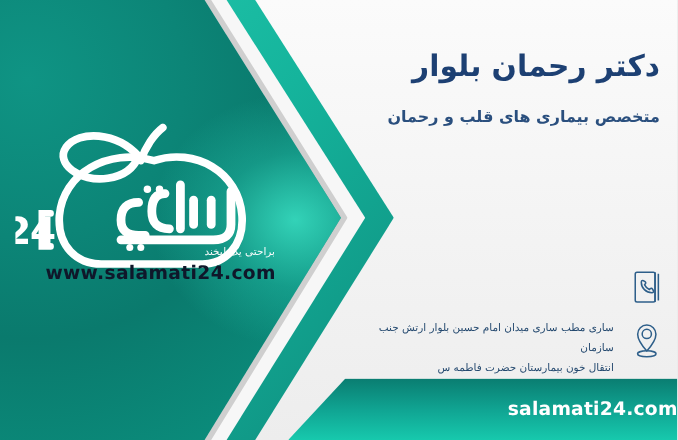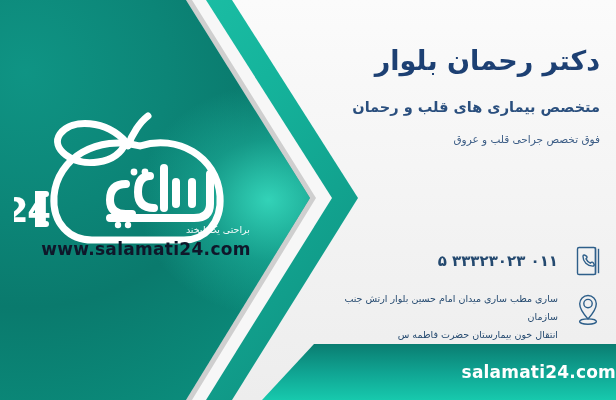--- a/index.html
+++ b/index.html
@@ -189,38 +189,36 @@
     <span class="logo-tagline">براحتی یک لبخند</span>
     <span class="logo-url">www.salamati24.com</span>
   </div>
 
   <div class="content">
 
     <div class="doctor-name">دکتر رحمان  بلوار</div>
 
     <div class="specialty">متخصص بیماری های قلب و رحمان</div>
 
-    <div class="subspecialty">فوق تخصص جراحی قلب و عروق</div>
 
     <div class="contact">
 
       <div class="row row-phone">
         <span class="icon">
           <svg viewBox="0 0 28 34" aria-hidden="true">
             <g fill="none" stroke="#2e5f8a" stroke-width="1.4">
               <rect x="3.5" y="3.5" width="18" height="27" rx="1.6"></rect>
               <line x1="21.5" y1="3.5" x2="21.5" y2="30.5"></line>
               <line x1="24.5" y1="4.8" x2="24.5" y2="29.2"></line>
               <path d="M9 12.5 c0-1.2 1-1.9 1.8-1.4 l1.6 1 c.7.5.8 1.3.3 1.9
                        l-.7.9 c1 2 2.4 3.4 4.3 4.3 l.9-.8 c.6-.5 1.4-.4 1.9.3
                        l1 1.6 c.5.8-.2 1.8-1.4 1.8 -5.4 0-9.7-4.3-9.7-9.6 z"></path>
             </g>
           </svg>
         </span>
-        <span class="txt phone">۰۱۱ ۳۳۳۲۳۰۲۳ ۵</span>
       </div>
 
       <div class="row row-address">
         <span class="icon">
           <svg viewBox="0 0 28 34" aria-hidden="true">
             <g fill="none" stroke="#2e5f8a" stroke-width="1.4">
               <path d="M14 3.5 c-4.6 0-8.3 3.7-8.3 8.3 0 6 8.3 15.2 8.3 15.2
                        s8.3-9.2 8.3-15.2 c0-4.6-3.7-8.3-8.3-8.3 z"></path>
               <circle cx="14" cy="11.6" r="4.2"></circle>
               <ellipse cx="14" cy="29.6" rx="8.4" ry="2.7"></ellipse>

